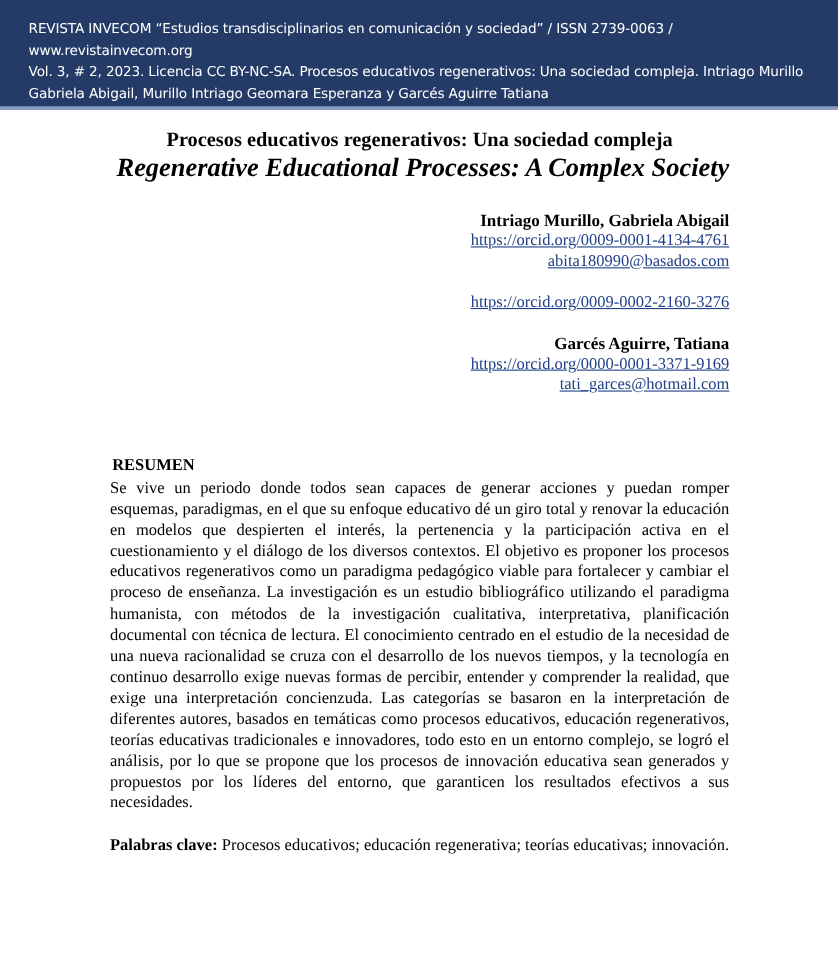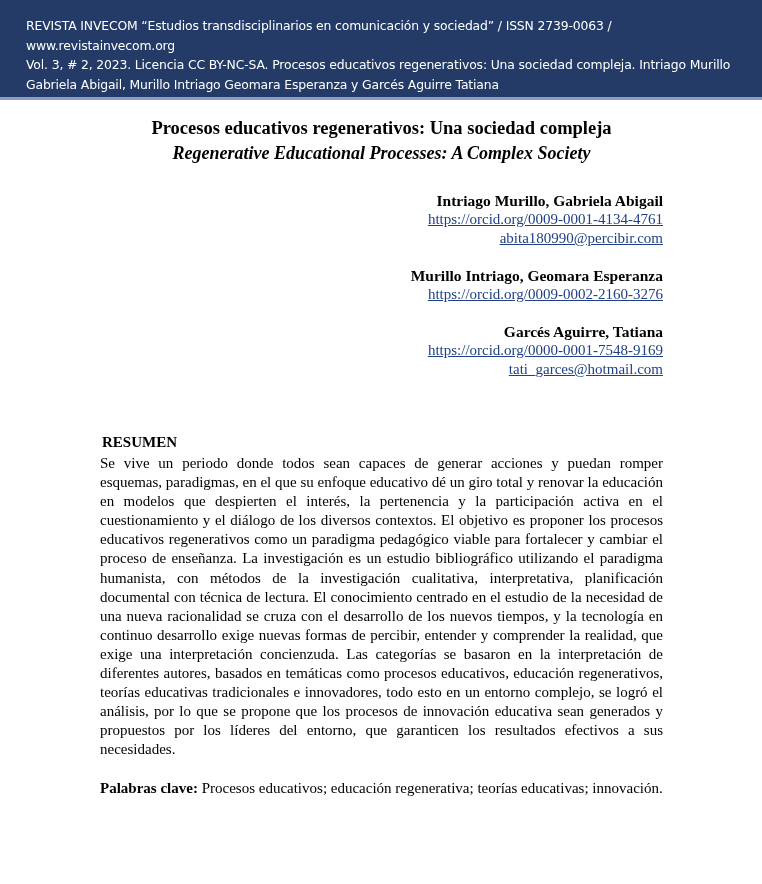--- a/index.html
+++ b/index.html
@@ -60,24 +60,25 @@
     margin-top: 16px;
     text-align: center;
   }
   .title-es {
     font-size: 18.5px;
     font-weight: bold;
     line-height: 24px;
     margin: 0;
   }
   .title-en {
-    font-size: 18px;
+    font-size: 24px;
     font-style: italic;
     line-height: 24px;
     margin: 1px 0 0 0;
+    text-align: right;
   }
 
   
   .authors {
     margin-top: 26px;
     text-align: right;
   }
   .author-entry {
     margin-bottom: 18px;
     margin-top: 16px;
@@ -143,31 +144,30 @@
   <div class="title-block">
     <h1 class="title-es">Procesos educativos regenerativos: Una sociedad compleja</h1>
     <h2 class="title-en">Regenerative Educational Processes: A Complex Society</h2>
   </div>
 
   <div class="authors">
 
     <div class="author-entry">
       <p class="author-name">Intriago Murillo, Gabriela Abigail</p>
       <a class="author-link" href="#">https://orcid.org/0009-0001-4134-4761</a>
-      <a class="author-link" href="#">abita180990@percibir.com</a>
+      <a class="author-link" href="#">abita180990@basados.com</a>
     </div>
 
     <div class="author-entry">
-      <p class="author-name">Murillo Intriago, Geomara Esperanza</p>
       <a class="author-link" href="#">https://orcid.org/0009-0002-2160-3276</a>
     </div>
 
     <div class="author-entry">
       <p class="author-name">Garcés Aguirre, Tatiana</p>
-      <a class="author-link" href="#">https://orcid.org/0000-0001-7548-9169</a>
+      <a class="author-link" href="#">https://orcid.org/0000-0001-3371-9169</a>
       <a class="author-link" href="#">tati_garces@hotmail.com</a>
     </div>
 
   </div>
 
   <div class="abstract">
     <p class="abstract-heading">RESUMEN</p>
     <p class="abstract-body">Se vive un periodo donde todos sean capaces de generar acciones y puedan romper esquemas, paradigmas, en el que su enfoque educativo dé un giro total y renovar la educación en modelos que despierten el interés, la pertenencia y la participación activa en el cuestionamiento y el diálogo de los diversos contextos. El objetivo es proponer los procesos educativos regenerativos como un paradigma pedagógico viable para fortalecer y cambiar el proceso de enseñanza. La investigación es un estudio bibliográfico utilizando el paradigma humanista, con métodos de la investigación cualitativa, interpretativa, planificación documental con técnica de lectura. El conocimiento centrado en el estudio de la necesidad de una nueva racionalidad se cruza con el desarrollo de los nuevos tiempos, y la tecnología en continuo desarrollo exige nuevas formas de percibir, entender y comprender la realidad, que exige una interpretación concienzuda. Las categorías se basaron en la interpretación de diferentes autores, basados en temáticas como procesos educativos, educación regenerativos, teorías educativas tradicionales e innovadores, todo esto en un entorno complejo, se logró el análisis, por lo que se propone que los procesos de innovación educativa sean generados y propuestos por los líderes del entorno, que garanticen los resultados efectivos a sus necesidades.</p>
 
     <p class="keywords"><span class="keywords-label">Palabras clave:</span><span> Procesos educativos; educación regenerativa; teorías educativas; innovación.</span></p>

